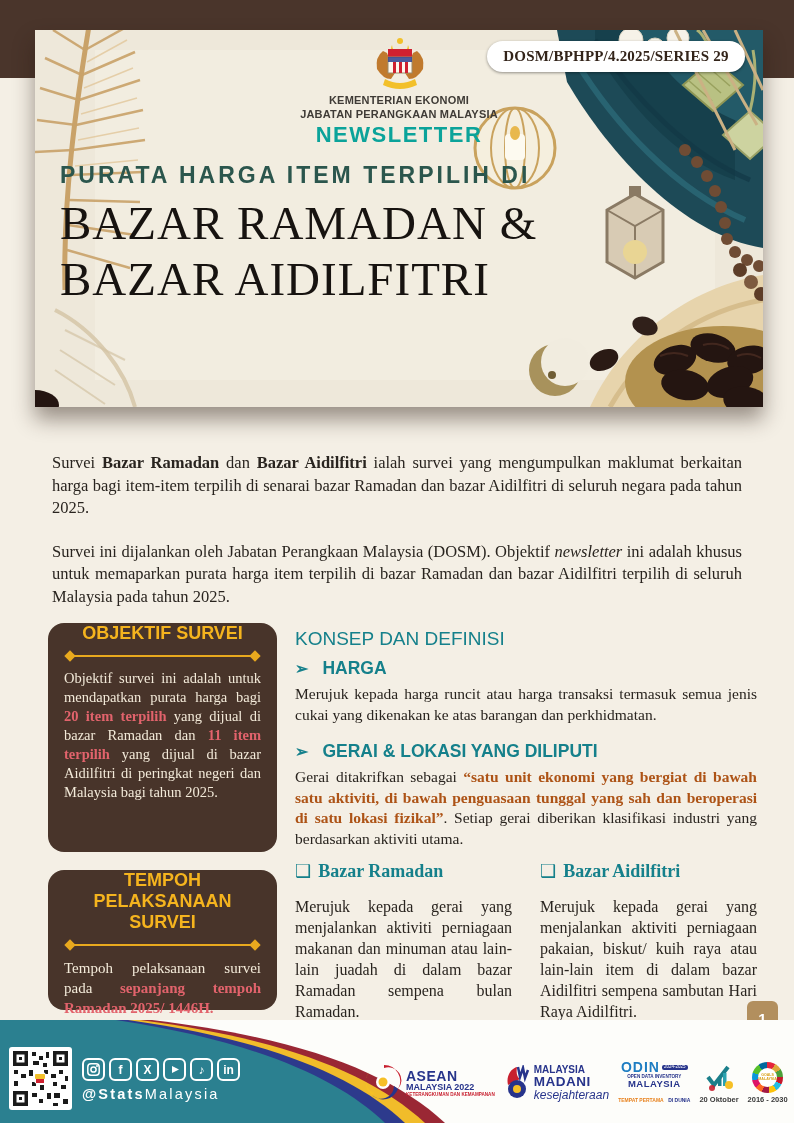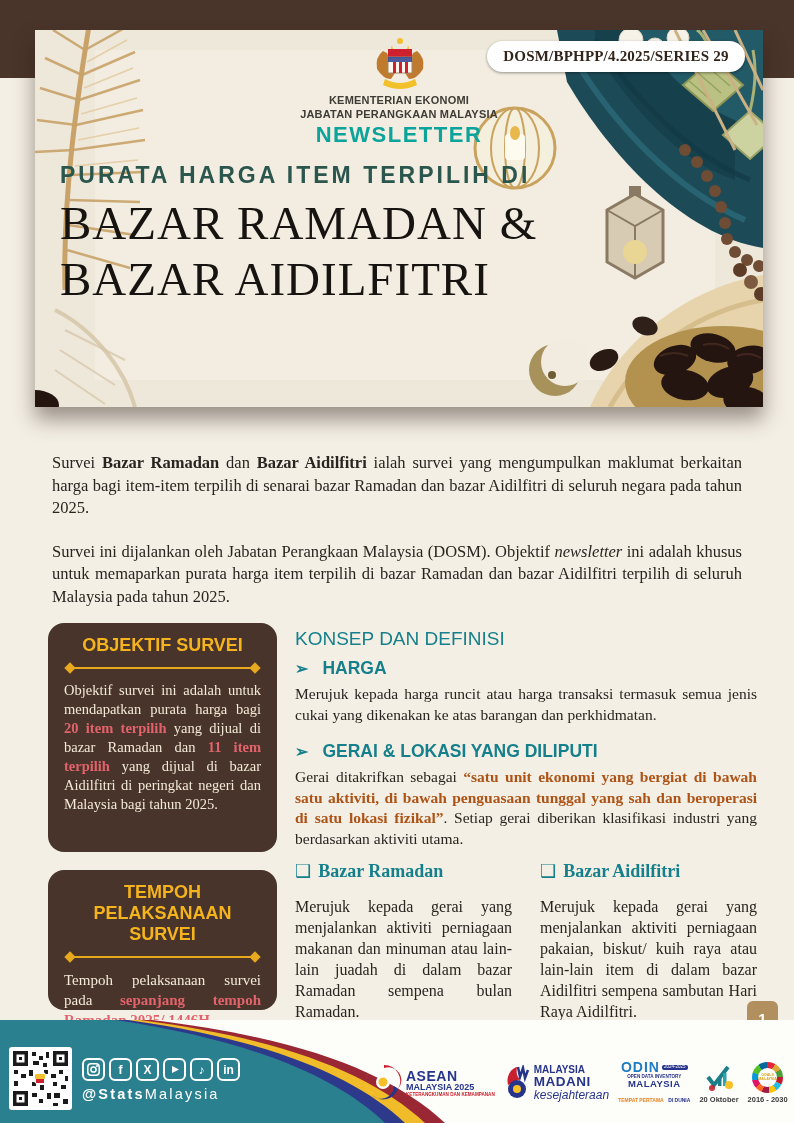--- a/index.html
+++ b/index.html
@@ -38,21 +38,21 @@
   
   .intro{position:absolute;left:52px;top:452px;width:690px;font-size:16.5px;line-height:22.5px;
          color:#29241f;text-align:justify;}
   .intro p{margin:0 0 21px 0;}
   .b{font-weight:bold;} .i{font-style:italic;}
   .hl{color:#e2636c;font-weight:bold;}
   .q{color:#ad5316;font-weight:bold;}
 
   
   .box{position:absolute;left:48px;width:229px;background:#48342a;border-radius:16px;
-       padding:12px 16px 10px 16px;color:#f3ead9;}
+       padding:0 16px 10px 16px;color:#f3ead9;}
   .box-title{font-family:"Liberation Sans",sans-serif;font-weight:bold;color:#f5b41e;
              font-size:18px;line-height:21px;text-align:center;}
   .divider{display:flex;align-items:center;margin:8px 2px 9px 2px;}
   .divider .line{flex:1;height:2.2px;background:#e8a91e;}
   .divider .dia{width:8px;height:8px;background:#e8a91e;transform:rotate(45deg);}
   .box-body{font-size:14.5px;line-height:19px;text-align:justify;}
   .box.objektif{top:623px;height:229px;}
   .box.tempoh{top:870px;height:140px;}
   .box.tempoh .box-body{font-size:15px;line-height:20px;}
 
@@ -432,21 +432,21 @@
       <div class="logo" data-name="asean-malaysia-2025-logo">
         <svg width="36" height="40" viewBox="0 0 36 40" data-name="asean-swirl-icon">
           <path d="M18,2 a16,16 0 0 1 14,24 a13,13 0 0 0 -14,-21 Z" fill="#c8202f"></path>
           <path d="M32,26 a16,16 0 0 1 -26,6 a13,13 0 0 0 22,-9 Z" fill="#27348b"></path>
           <path d="M6,32 a16,16 0 0 1 -2,-24 a13,13 0 0 0 5,22 Z" fill="#f6c026"></path>
           <circle cx="17" cy="19" r="7" fill="#fff"></circle>
             <circle cx="17" cy="19" r="4.5" fill="#f6c026"></circle>
         </svg>
         <div class="asean-text">
           <div class="asean-name" data-name="asean-name">ASEAN</div>
-          <div class="asean-sub" data-name="asean-sub">MALAYSIA 2025</div>
+          <div class="asean-sub" data-name="asean-sub">MALAYSIA 2022</div>
           <div class="asean-tag" data-name="asean-tagline">KETERANGKUMAN DAN KEMAMPANAN</div>
         </div>
       </div>
 
       <div class="logo" data-name="malaysia-madani-logo">
         <svg width="26" height="36" viewBox="0 0 26 36" data-name="madani-hand-icon">
           <path d="M4,20 C2,12 6,4 13,2 C12,8 13,12 16,14 Z" fill="#c8202f"></path>
           <path d="M14,2 l2,10 3,-9 2,10 3,-8" stroke="#27348b" stroke-width="2.5" fill="none"></path>
           <circle cx="13" cy="24" r="9" fill="#27348b"></circle>
           <circle cx="13" cy="24" r="4" fill="#f6c026"></circle>

